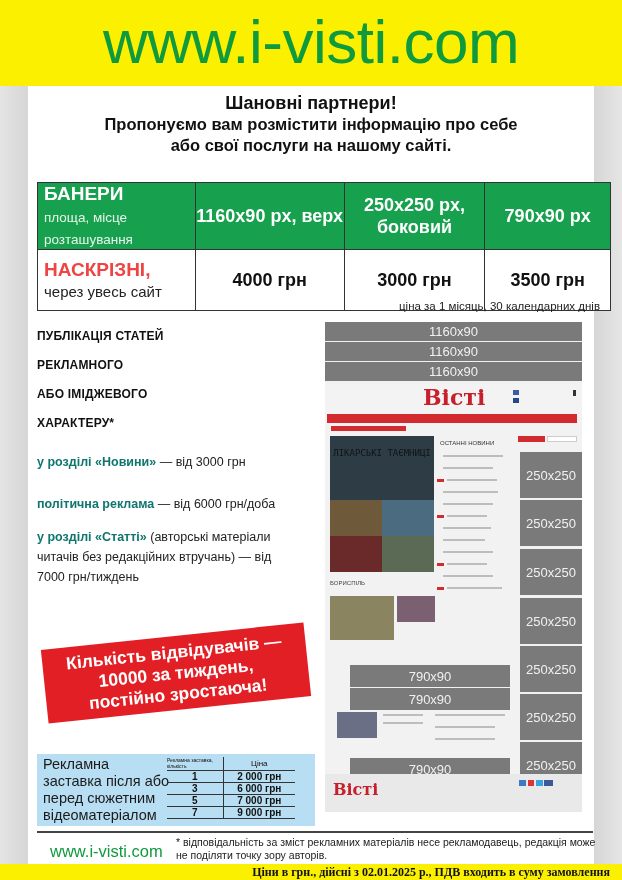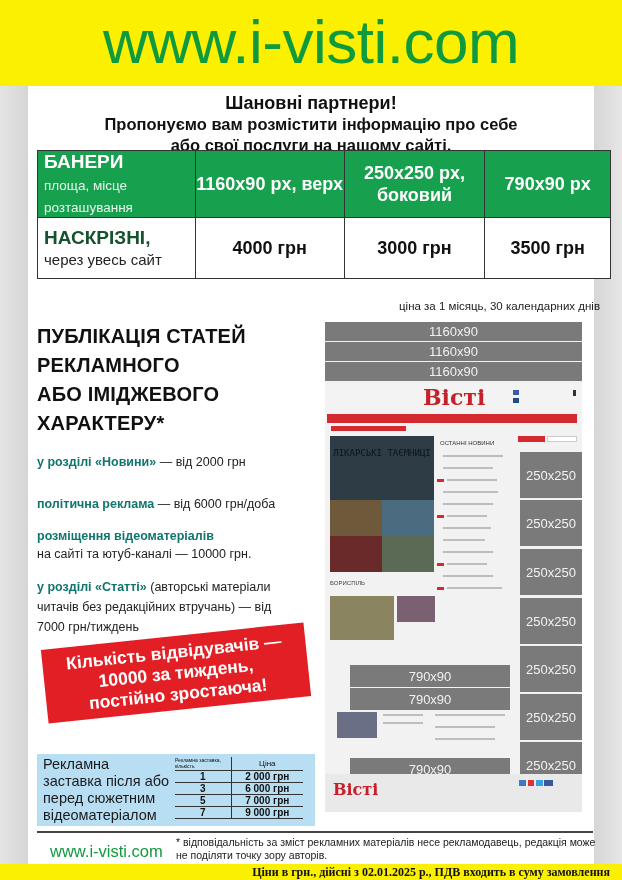--- a/index.html
+++ b/index.html
@@ -5,52 +5,52 @@
   * { box-sizing: border-box; margin: 0; padding: 0; }
   body { width: 622px; height: 880px; background: #dcdcdc; font-family: "Liberation Sans", sans-serif; position: relative; overflow: hidden; }
   .topbar { position: absolute; left: 0; top: 0; width: 622px; height: 86px; background: #fbf000; display: flex; align-items: center; justify-content: center; }
   .topbar .url { color: #0f9a3e; font-size: 62px; font-family: "Liberation Sans", sans-serif; letter-spacing: -0.5px; margin-top: -4px; }
   .sheet { position: absolute; left: 28px; top: 86px; width: 566px; height: 778px; background: #fff; }
   .sidebg-l { position: absolute; left: 0; top: 86px; width: 28px; height: 778px; background: linear-gradient(90deg,#e4e4e4,#d6d6d6); }
   .sidebg-r { position: absolute; right: 0; top: 86px; width: 28px; height: 778px; background: linear-gradient(90deg,#d6d6d6,#e6e6e6); }
   .greeting { position: absolute; left: 28px; top: 92px; width: 566px; text-align: center; font-weight: bold; color: #111; }
   .greeting .g1 { font-size: 18px; line-height: 22px; }
   .greeting .g2 { font-size: 16.5px; line-height: 21px; }
-  table.banners { position: absolute; left: 37px; top: 150px; width: 574px; border-collapse: collapse; border-radius: 22px; }
+  table.banners { position: absolute; left: 37px; top: 182px; width: 574px; border-collapse: collapse; border-radius: 22px; }
   table.banners td { border: 1.5px solid #333; text-align: center; vertical-align: middle; }
   table.banners tr.head td { background: #17a04d; color: #fff; height: 66px; font-weight: bold; font-size: 18px; line-height: 22px; }
   table.banners tr.head td.first { text-align: left; padding-left: 6px; font-weight: normal; }
   .first .big { font-size: 19px; font-weight: bold; display: block; line-height: 22px; }
   .first .small { font-size: 13.5px; line-height: 16px; color: #e8f6ec; }
   table.banners tr.body td { background: #fff; color: #111; height: 61px; font-size: 18px; font-weight: bold; }
   table.banners tr.body td.first { text-align: left; padding-left: 6px; }
-  .body .first .big { color: #14532d; font-size: 19px; }
+  .body .first .big { color: #ef4444; font-size: 19px; }
   .body .first .small { color: #222; font-size: 15px; font-weight: normal; }
   .pricenote { position: absolute; left: 330px; top: 300px; width: 270px; font-size: 11.5px; color: #222; text-align: right; }
   .pub { position: absolute; left: 37px; top: 322px; width: 280px; }
-  .pub h2 { font-size: 20px; line-height: 29px; font-weight: bold; color: #111; letter-spacing: 0.2px; }
+  .pub h2 { font-size: 12px; line-height: 29px; font-weight: bold; color: #111; letter-spacing: 0.2px; }
   .pub p { font-size: 12.5px; color: #222; line-height: 18px; }
   .pub b { color: #0f766e; }
   .red-badge { position: absolute; left: 44px; top: 636px; width: 264px; height: 74px; background: #e31f26; transform: rotate(-6deg); color: #fff; font-weight: bold; font-size: 17.5px; line-height: 21px; text-align: center; padding-top: 6px; }
   .mockup { position: absolute; left: 325px; top: 322px; width: 257px; height: 490px; background: #f2f2f2; overflow: hidden; }
   .ph { background: #7a7a7a; color: #f1f1f1; display: flex; align-items: center; justify-content: center; position: absolute; font-size: 13px; }
   .ph.wide { left: 0; width: 257px; height: 19px; }
   .site-head { position: absolute; left: 0; top: 62px; width: 257px; height: 28px; background: #f3f3f3; }
   .logo-b { position: absolute; color: #c6202a; font-weight: bold; font-family: "DejaVu Serif", serif; }
   .navred { position: absolute; left: 2px; top: 92px; width: 250px; height: 9px; background: #d32a2f; }
   .tagred { position: absolute; left: 6px; top: 104px; width: 75px; height: 5px; background: #d32a2f; }
   .imgblk { position: absolute; background: #3a4650; }
   .line { position: absolute; height: 2px; background: #bdbdbd; }
   .redchip { position: absolute; width: 7px; height: 3px; background: #d32a2f; }
   .ph.side { left: 195px; width: 62px; height: 46px; }
   .ph.mid { left: 25px; width: 160px; height: 22px; }
   .footer-mock { position: absolute; left: 0; top: 452px; width: 257px; height: 38px; background: #e9e9e9; }
   .ad-box { position: absolute; left: 37px; top: 754px; width: 278px; height: 72px; background: #b8def3; }
   .ad-box .label { position: absolute; left: 6px; top: 2px; font-size: 14.5px; line-height: 17px; color: #1b1b1b; }
-  table.adp { position: absolute; left: 138px; top: 3px; width: 128px; border-collapse: collapse; }
+  table.adp { position: absolute; left: 130px; top: 3px; width: 128px; border-collapse: collapse; }
   table.adp td { font-size: 10px; font-weight: bold; height: 12px; text-align: center; border-bottom: 1px solid #333; color: #111; }
   table.adp td.c1 { border-right: 1px solid #333; width: 56px; }
   table.adp tr.hd td { font-size: 5px; font-weight: normal; height: 13px; text-align: left; }
   table.adp tr.hd td.c2 { font-size: 8px; text-align: center; }
   .sepline { position: absolute; left: 37px; top: 831px; width: 556px; height: 2px; background: #444; }
   .footer-url { position: absolute; left: 50px; top: 842px; font-size: 16.5px; color: #0f9a3e; }
   .footnote { position: absolute; left: 176px; top: 836px; width: 420px; font-size: 10.5px; line-height: 13px; color: #222; }
   .bottombar { position: absolute; left: 0; top: 864px; width: 622px; height: 20px; background: #fbf000; text-align: right; padding-right: 12px; font-family: "Liberation Serif", serif; font-weight: bold; font-size: 12px; line-height: 16px; color: #111; }
 </style>
 </head>
@@ -93,23 +93,22 @@
   </table>
 <div class="pricenote">ціна за 1 місяць,  30 календарних днів</div>
 
 <div class="pub">
   <h2>
     <div>ПУБЛІКАЦІЯ СТАТЕЙ</div>
     <div>РЕКЛАМНОГО</div>
     <div>АБО ІМІДЖЕВОГО</div>
     <div>ХАРАКТЕРУ*</div>
   </h2>
-  <p style="margin-top:15px"><b>у розділі «Новини»</b><span> — від 2000 грн</span></p>
+  <p style="margin-top:15px"><b>у розділі «Новини»</b><span> — від 3000 грн</span></p>
   <p style="margin-top:24px"><b>політична реклама</b><span> — від 6000 грн/доба</span></p>
-  <p style="margin-top:14px"><b>розміщення відеоматеріалів</b><br><span>на сайті та ютуб-каналі — 10000 грн.</span></p>
   <p style="margin-top:14px;line-height:20px;width:255px"><b>у розділі «Статті»</b><span> (авторські матеріали читачів без редакційних втручань) — від 7000 грн/тиждень</span></p>
 </div>
 
 <div class="red-badge">
   <div>Кількість відвідувачів —</div>
   <div>10000 за тиждень,</div>
   <div>постійно зростаюча!</div>
 </div>
 
 <div class="mockup">

